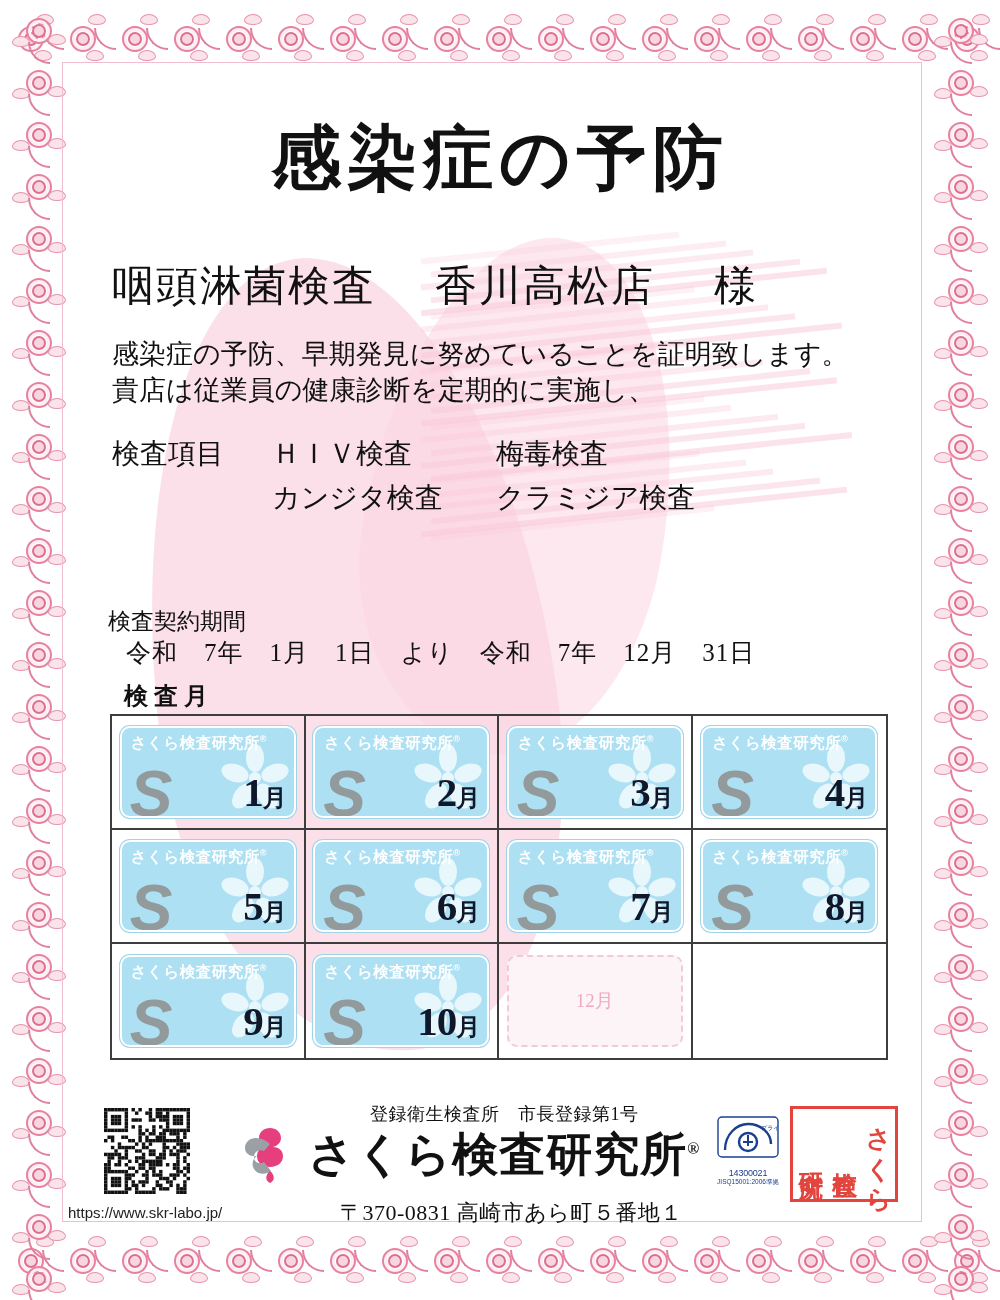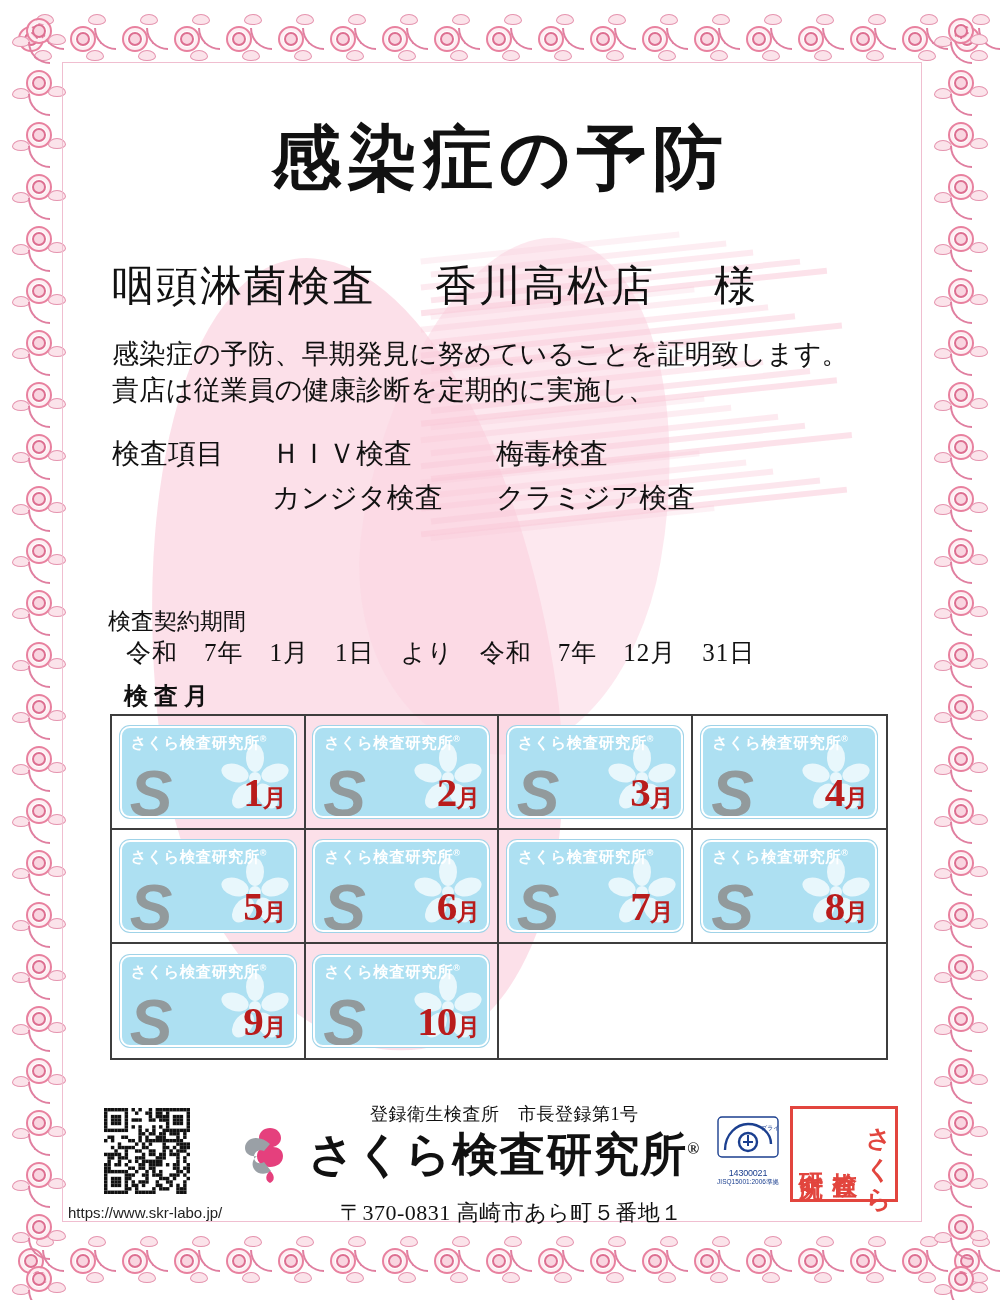--- a/index.html
+++ b/index.html
@@ -255,21 +255,21 @@
     width: 70px;
     height: 70px;
     opacity: .85;
   }
   .stamp .mnum {
     position: absolute;
     right: 8px;
     bottom: 3px;
     font-size: 41px;
     font-weight: bold;
-    color: #b91c1c;
+    color: #0f172a;
     font-family: "Liberation Serif", serif;
     line-height: 1;
     letter-spacing: -1px;
     margin-top: 41px;
   }
   .stamp .mnum .k { font-size: 24px; }
 
   .stamp-empty {
     width: 172px;
     height: 88px;
@@ -990,20 +990,23 @@
                   <ellipse cx="55" cy="29" rx="9" ry="14" transform="rotate(72 55 29)"></ellipse>
                   <ellipse cx="47" cy="52" rx="9" ry="14" transform="rotate(144 47 52)"></ellipse>
                   <ellipse cx="23" cy="52" rx="9" ry="14" transform="rotate(216 23 52)"></ellipse>
                   <ellipse cx="15" cy="29" rx="9" ry="14" transform="rotate(288 15 29)"></ellipse>
                   <circle cx="35" cy="34" r="6"></circle>
                 </g>
               </svg></div>
             <div class="mnum"><span>10</span><span class="k">月</span></div>
           </div>
         </div>
+        <div class="month-cell">
+          <div class="stamp-empty">12月</div>
+        </div>
       </div>
 
     <div class="footer">
       <div class="qr" id="qr"><svg width="86" height="86">
             <rect width="86" height="86" fill="#fff"></rect>
             <rect x="0.00" y="0.00" width="3.44" height="3.44" fill="#111"></rect>
             <rect x="3.44" y="0.00" width="3.44" height="3.44" fill="#111"></rect>
             <rect x="6.88" y="0.00" width="3.44" height="3.44" fill="#111"></rect>
             <rect x="10.32" y="0.00" width="3.44" height="3.44" fill="#111"></rect>
             <rect x="13.76" y="0.00" width="3.44" height="3.44" fill="#111"></rect>

